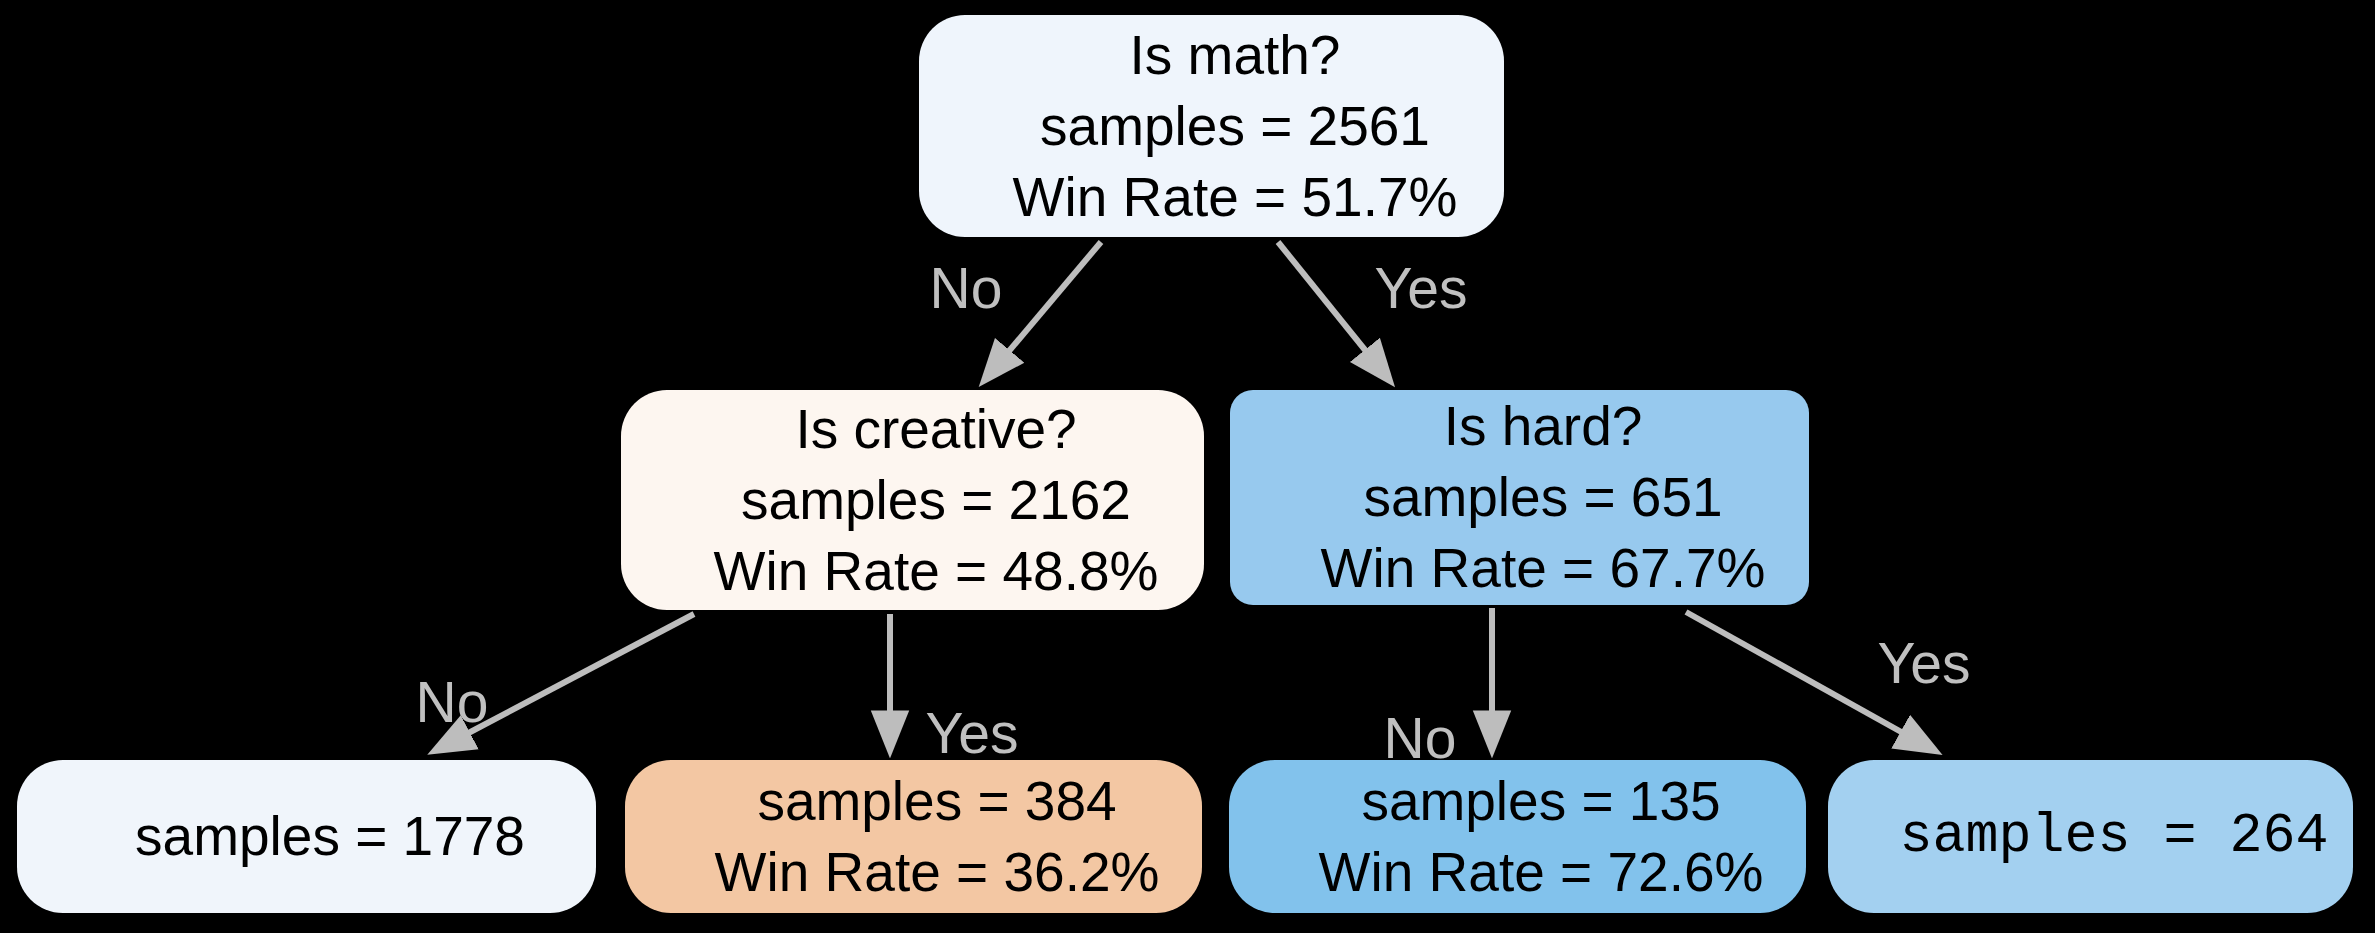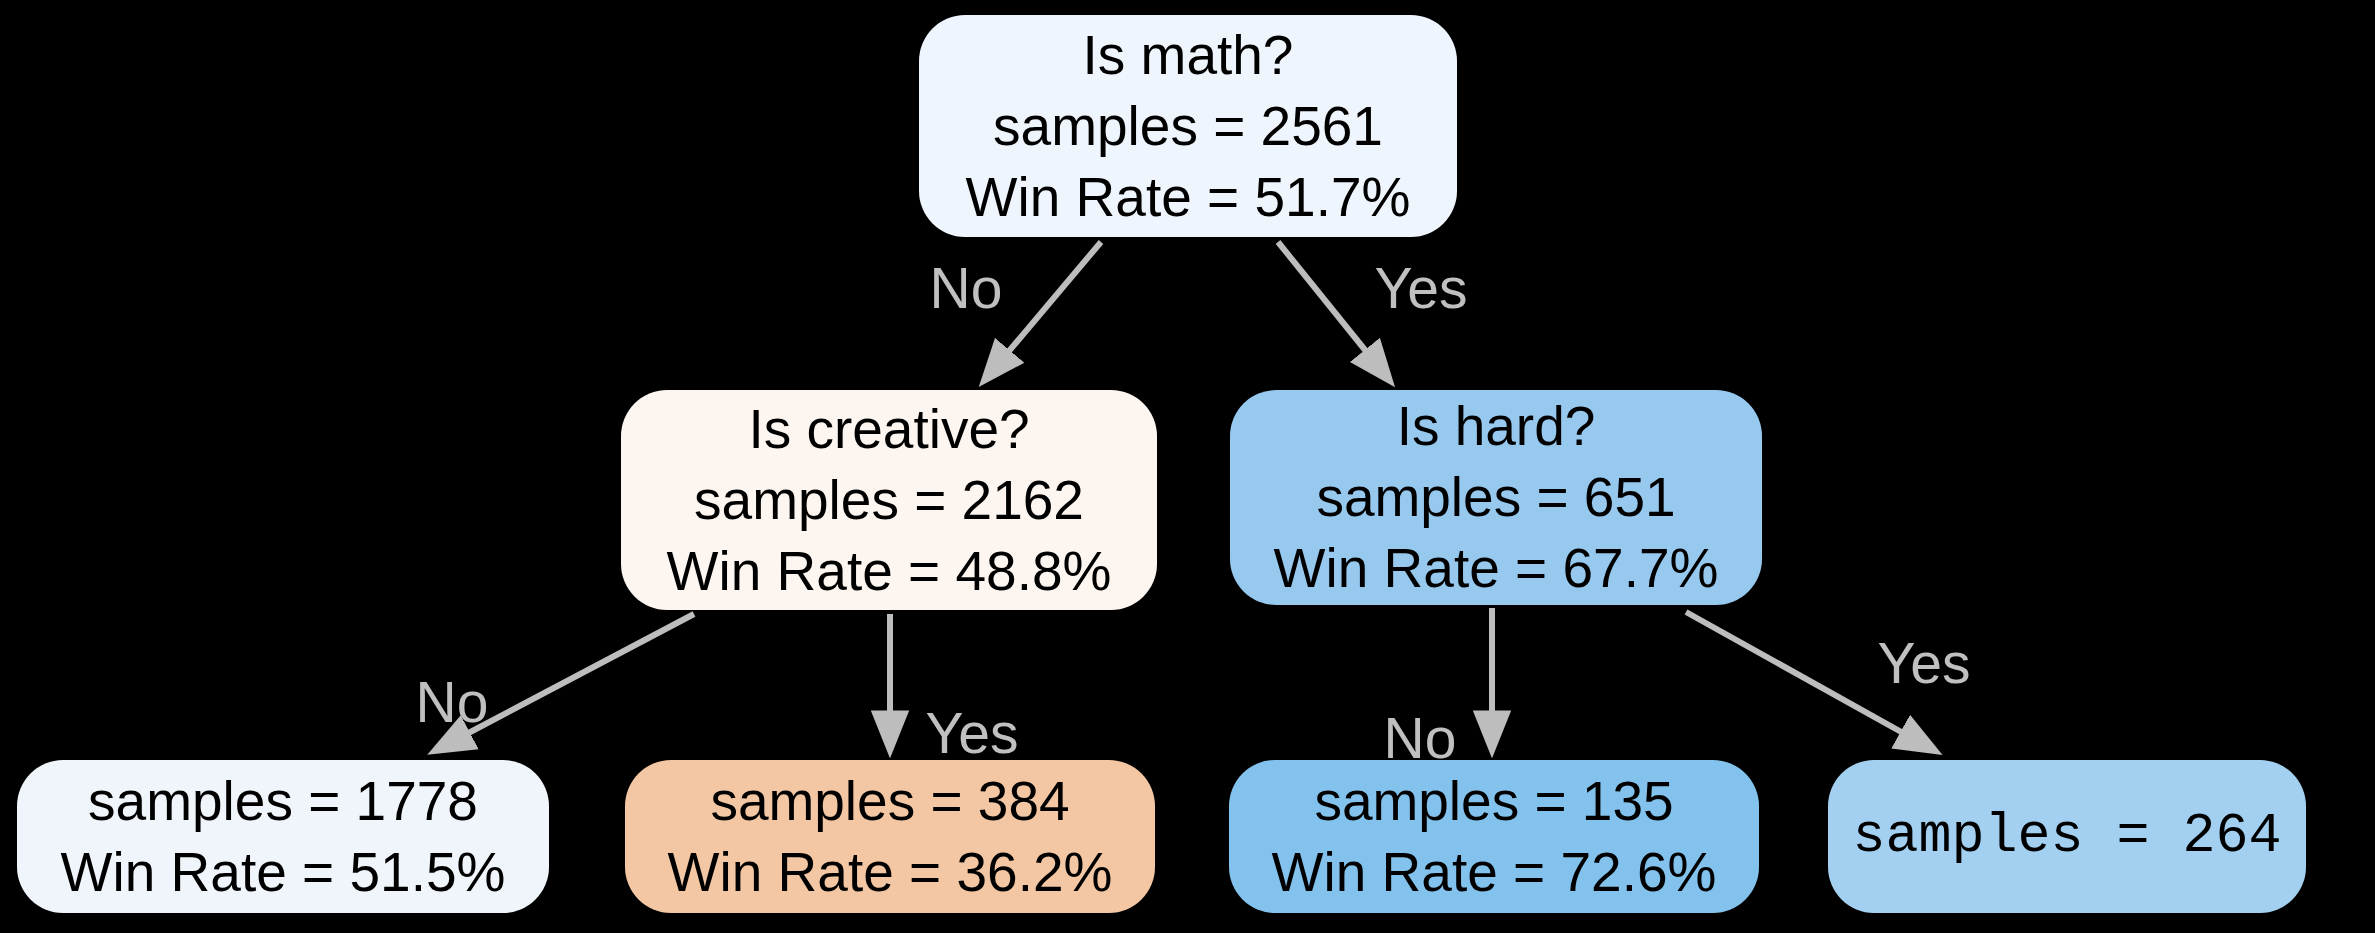--- a/index.html
+++ b/index.html
@@ -38,25 +38,26 @@
     border-radius: 46px;
     display: flex;
     flex-direction: column;
     align-items: center;
     justify-content: center;
     color: #000000;
     font-size: 55px;
     line-height: 71px;
     text-align: center;
     white-space: nowrap;
+    padding-left: 47px;
   }
   
   .n-root     { left: 919px;  top: 15px;  width: 538px; height: 222px; }
   .n-creative { left: 621px;  top: 390px; width: 536px; height: 220px; }
-  .n-hard     { left: 1230px; top: 390px; width: 532px; height: 215px; }
+  .n-hard     { left: 1230px; top: 390px; width: 532px; height: 215px; border-radius: 23px; }
   .n-leaf1    { left: 17px;   top: 760px; width: 532px; height: 153px; }
   .n-leaf2    { left: 625px;  top: 760px; width: 530px; height: 153px; }
   .n-leaf3    { left: 1229px; top: 760px; width: 530px; height: 153px; }
   .n-leaf4    { left: 1828px; top: 760px; width: 478px; height: 153px; font-family: Liberation Mono, monospace; }
 </style>
 </head>
 <body>
 
 <div class="canvas">
 
@@ -95,21 +96,20 @@
   </div>
 
   <div class="node n-hard" style="background: rgb(151, 201, 238);">
     <div>Is hard?</div>
     <div>samples = 651</div>
     <div>Win Rate = 67.7%</div>
   </div>
 
   <div class="node n-leaf1" style="background: rgb(240, 245, 251);">
     <div>samples = 1778</div>
-    <div>Win Rate = 51.5%</div>
   </div>
 
   <div class="node n-leaf2" style="background: rgb(243, 199, 163);">
     <div>samples = 384</div>
     <div>Win Rate = 36.2%</div>
   </div>
 
   <div class="node n-leaf3" style="background: rgb(130, 194, 236);">
     <div>samples = 135</div>
     <div>Win Rate = 72.6%</div>

